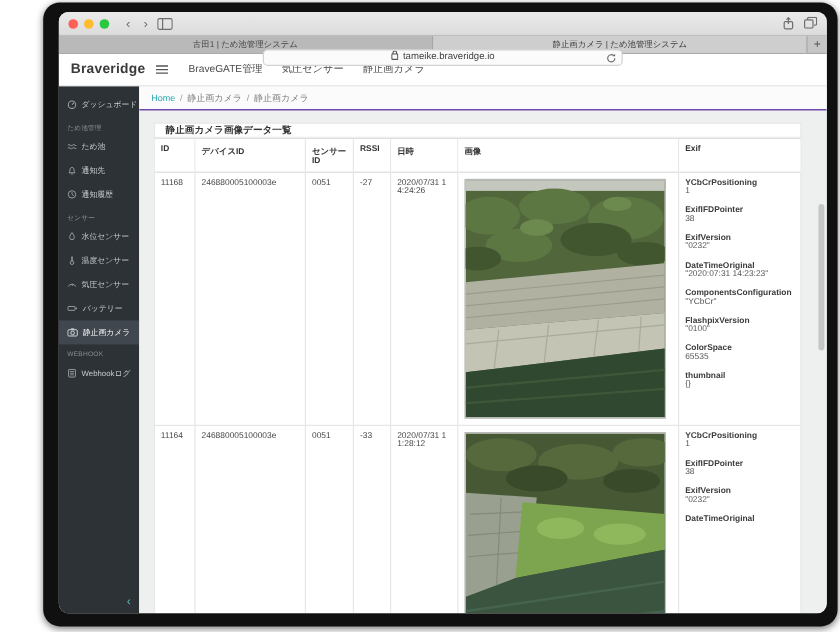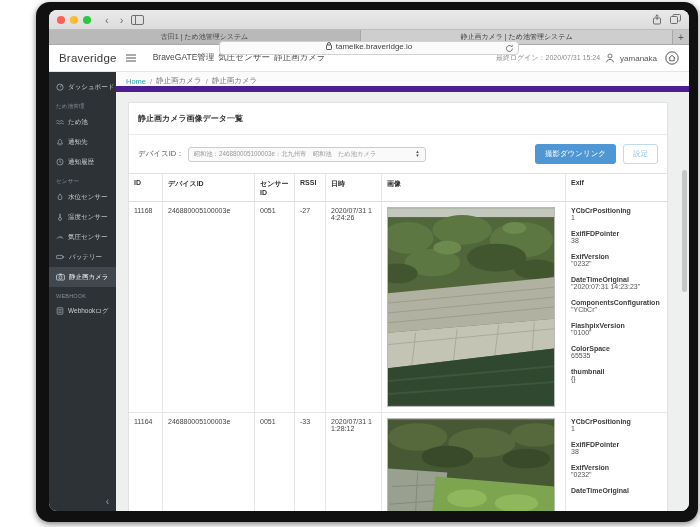--- a/index.html
+++ b/index.html
@@ -34,48 +34,48 @@
   .tab { flex:1; display:flex; align-items:center; justify-content:center;
          font-size:7px; color:#3c3c3c; border-right:1px solid #a6a6a6; overflow:hidden; white-space:nowrap; }
   .tab.inactive { background:#b9b9b9; color:#474747; }
   .tab.active { background:#cecece; }
   .newtab { width:16px; display:flex; align-items:center; justify-content:center;
             font-size:10px; color:#555; }
 
   
   .appheader { height:27px; background:#fff; border-bottom:1px solid #e5e5e5;
                display:flex; align-items:center; padding:0 10px; gap:9px; flex-shrink:0; }
-  .logo { font-size:11.5px; font-weight:normal; color:#3a3a3a; letter-spacing:.2px; }
-  .nav { display:flex; gap:4px; margin-left:8px; }
+  .logo { font-size:11.5px; font-weight:bold; color:#3a3a3a; letter-spacing:.2px; }
+  .nav { display:flex; gap:16px; margin-left:8px; }
   .nav span { font-size:8.5px; color:#4a4a4a; }
   .hdr-right { margin-left:auto; display:flex; align-items:center; gap:5px; }
   .lastlogin { font-size:7px; color:#8d8d8d; }
   .user { font-size:8px; color:#555; margin-right:3px; }
 
   
   .approw { flex:1; display:flex; min-height:0; }
   .sidebar { width:67px; background:#2d3237; color:#c9cdd1; flex-shrink:0;
              position:relative; padding-top:5px; }
   .sb-item { height:20px; display:flex; align-items:center; gap:4px;
              padding-left:7px; font-size:6.5px; white-space:nowrap; }
   .sb-item.active { background:#40474e; color:#fff; }
   .sb-sec { font-size:5.5px; color:#878e94; padding:6px 0 2px 7px; letter-spacing:.2px; }
   .sb-collapse { position:absolute; bottom:4px; right:7px; color:#58bdb4; font-size:10px; line-height:10px; }
 
   .main { flex:1; display:flex; flex-direction:column; min-width:0; position:relative;
           overflow:hidden; background:#eef0f0; }
-  .breadcrumb { height:20px; background:#fbfbfb; border-bottom:6px solid #4c1d95;
-                display:flex; align-items:flex-end; padding:0 10px; gap:4px;
+  .breadcrumb { height:20px; background:#fbfbfb; border-bottom:1px solid #4c1d95;
+                display:flex; align-items:center; padding:0 10px; gap:4px;
                 font-size:7.5px; color:#999; flex-shrink:0; }
   .bc-home { color:#2aa7ad; }
   .bc-cur { color:#777; }
   .content { flex:1; padding:10px 0 0 12px; overflow:hidden; }
 
   .card { background:#fff; border:1px solid #e2e2e2; width:540px; }
-  .card-title { padding:10px 9px; font-size:8px; font-weight:bold; color:#333;
+  .card-title { padding:0 9px; font-size:8px; font-weight:bold; color:#333;
                 border-bottom:1px solid #ebebeb; }
   .filter { display:flex; align-items:center; padding:9px 9px; gap:4px; }
   .f-label { font-size:7.5px; color:#555; }
   .select { width:238px; height:15px; border:1px solid #ccc; border-radius:3px;
             background:#fafafa; display:flex; align-items:center; padding:0 5px;
             font-size:6.3px; color:#999; overflow:hidden; white-space:nowrap; }
   .select .arrows { margin-left:auto; font-size:4.5px; color:#555; line-height:.95;
                     display:flex; flex-direction:column; align-items:center; }
   .f-btns { margin-left:auto; display:flex; gap:7px; }
   .btn-primary { background:#4f96d5; color:#fff; font-size:7.5px; padding:5px 10px;
@@ -170,36 +170,20 @@
                 <line x1="0" y1="4" x2="10" y2="4"></line>
                 <line x1="0" y1="7" x2="10" y2="7"></line>
               </g>
             </svg>
     </span>
     <div class="nav">
       <span>BraveGATE管理</span>
       <span>気圧センサー</span>
       <span>静止画カメラ</span>
     </div>
-    <div class="hdr-right">
-      <span class="lastlogin">最終ログイン：2020/07/31 15:24</span>
-      <span>
-        <svg width="10" height="10" viewBox="0 0 10 10">
-                <circle cx="5" cy="3" r="2" fill="none" stroke="#777"></circle>
-                <path d="M1.3 9.3a3.8 3.8 0 0 1 7.4 0" fill="none" stroke="#777"></path>
-              </svg>
-      </span>
-      <span class="user">yamanaka</span>
-      <span>
-        <svg width="14" height="14" viewBox="0 0 14 14">
-                <circle cx="7" cy="7" r="6.2" fill="none" stroke="#555"></circle>
-                <path d="M3.8 7.2L7 4.4l3.2 2.8M4.8 6.6v3.2h4.4V6.6" fill="none" stroke="#555" stroke-width="0.9"></path>
-              </svg>
-      </span>
-    </div>
   </div>
 
   <div class="approw">
 
     <aside class="sidebar">
       <div class="sb-item">
         <svg width="8" height="8" viewBox="0 0 8 8">
                 <circle cx="4" cy="4.2" r="3.1" fill="none" stroke="#9aa1a7" stroke-width="0.9"></circle>
                 <line x1="4" y1="4.2" x2="5.8" y2="2.6" stroke="#9aa1a7" stroke-width="0.9"></line>
               </svg>
@@ -283,34 +267,20 @@
         <span>/</span>
         <span class="bc-cur">静止画カメラ</span>
         <span>/</span>
         <span class="bc-cur">静止画カメラ</span>
       </div>
 
       <div class="content">
         <div class="card">
           <div class="card-title">静止画カメラ画像データ一覧</div>
 
-          <div class="filter">
-            <span class="f-label">デバイスID：</span>
-            <div class="select">
-              <span>昭和池：246880005100003e：北九州市　昭和池　ため池カメラ</span>
-              <span class="arrows">
-                      <span>▲</span>
-                      <span>▼</span>
-                    </span>
-            </div>
-            <div class="f-btns">
-              <button class="btn-primary">撮影ダウンリンク</button>
-              <button class="btn-ghost">設定</button>
-            </div>
-          </div>
 
           <div class="tbl">
             <div class="th">ID</div>
             <div class="th">デバイスID</div>
             <div class="th">センサーID</div>
             <div class="th">RSSI</div>
             <div class="th">日時</div>
             <div class="th">画像</div>
             <div class="th">Exif</div>
 

